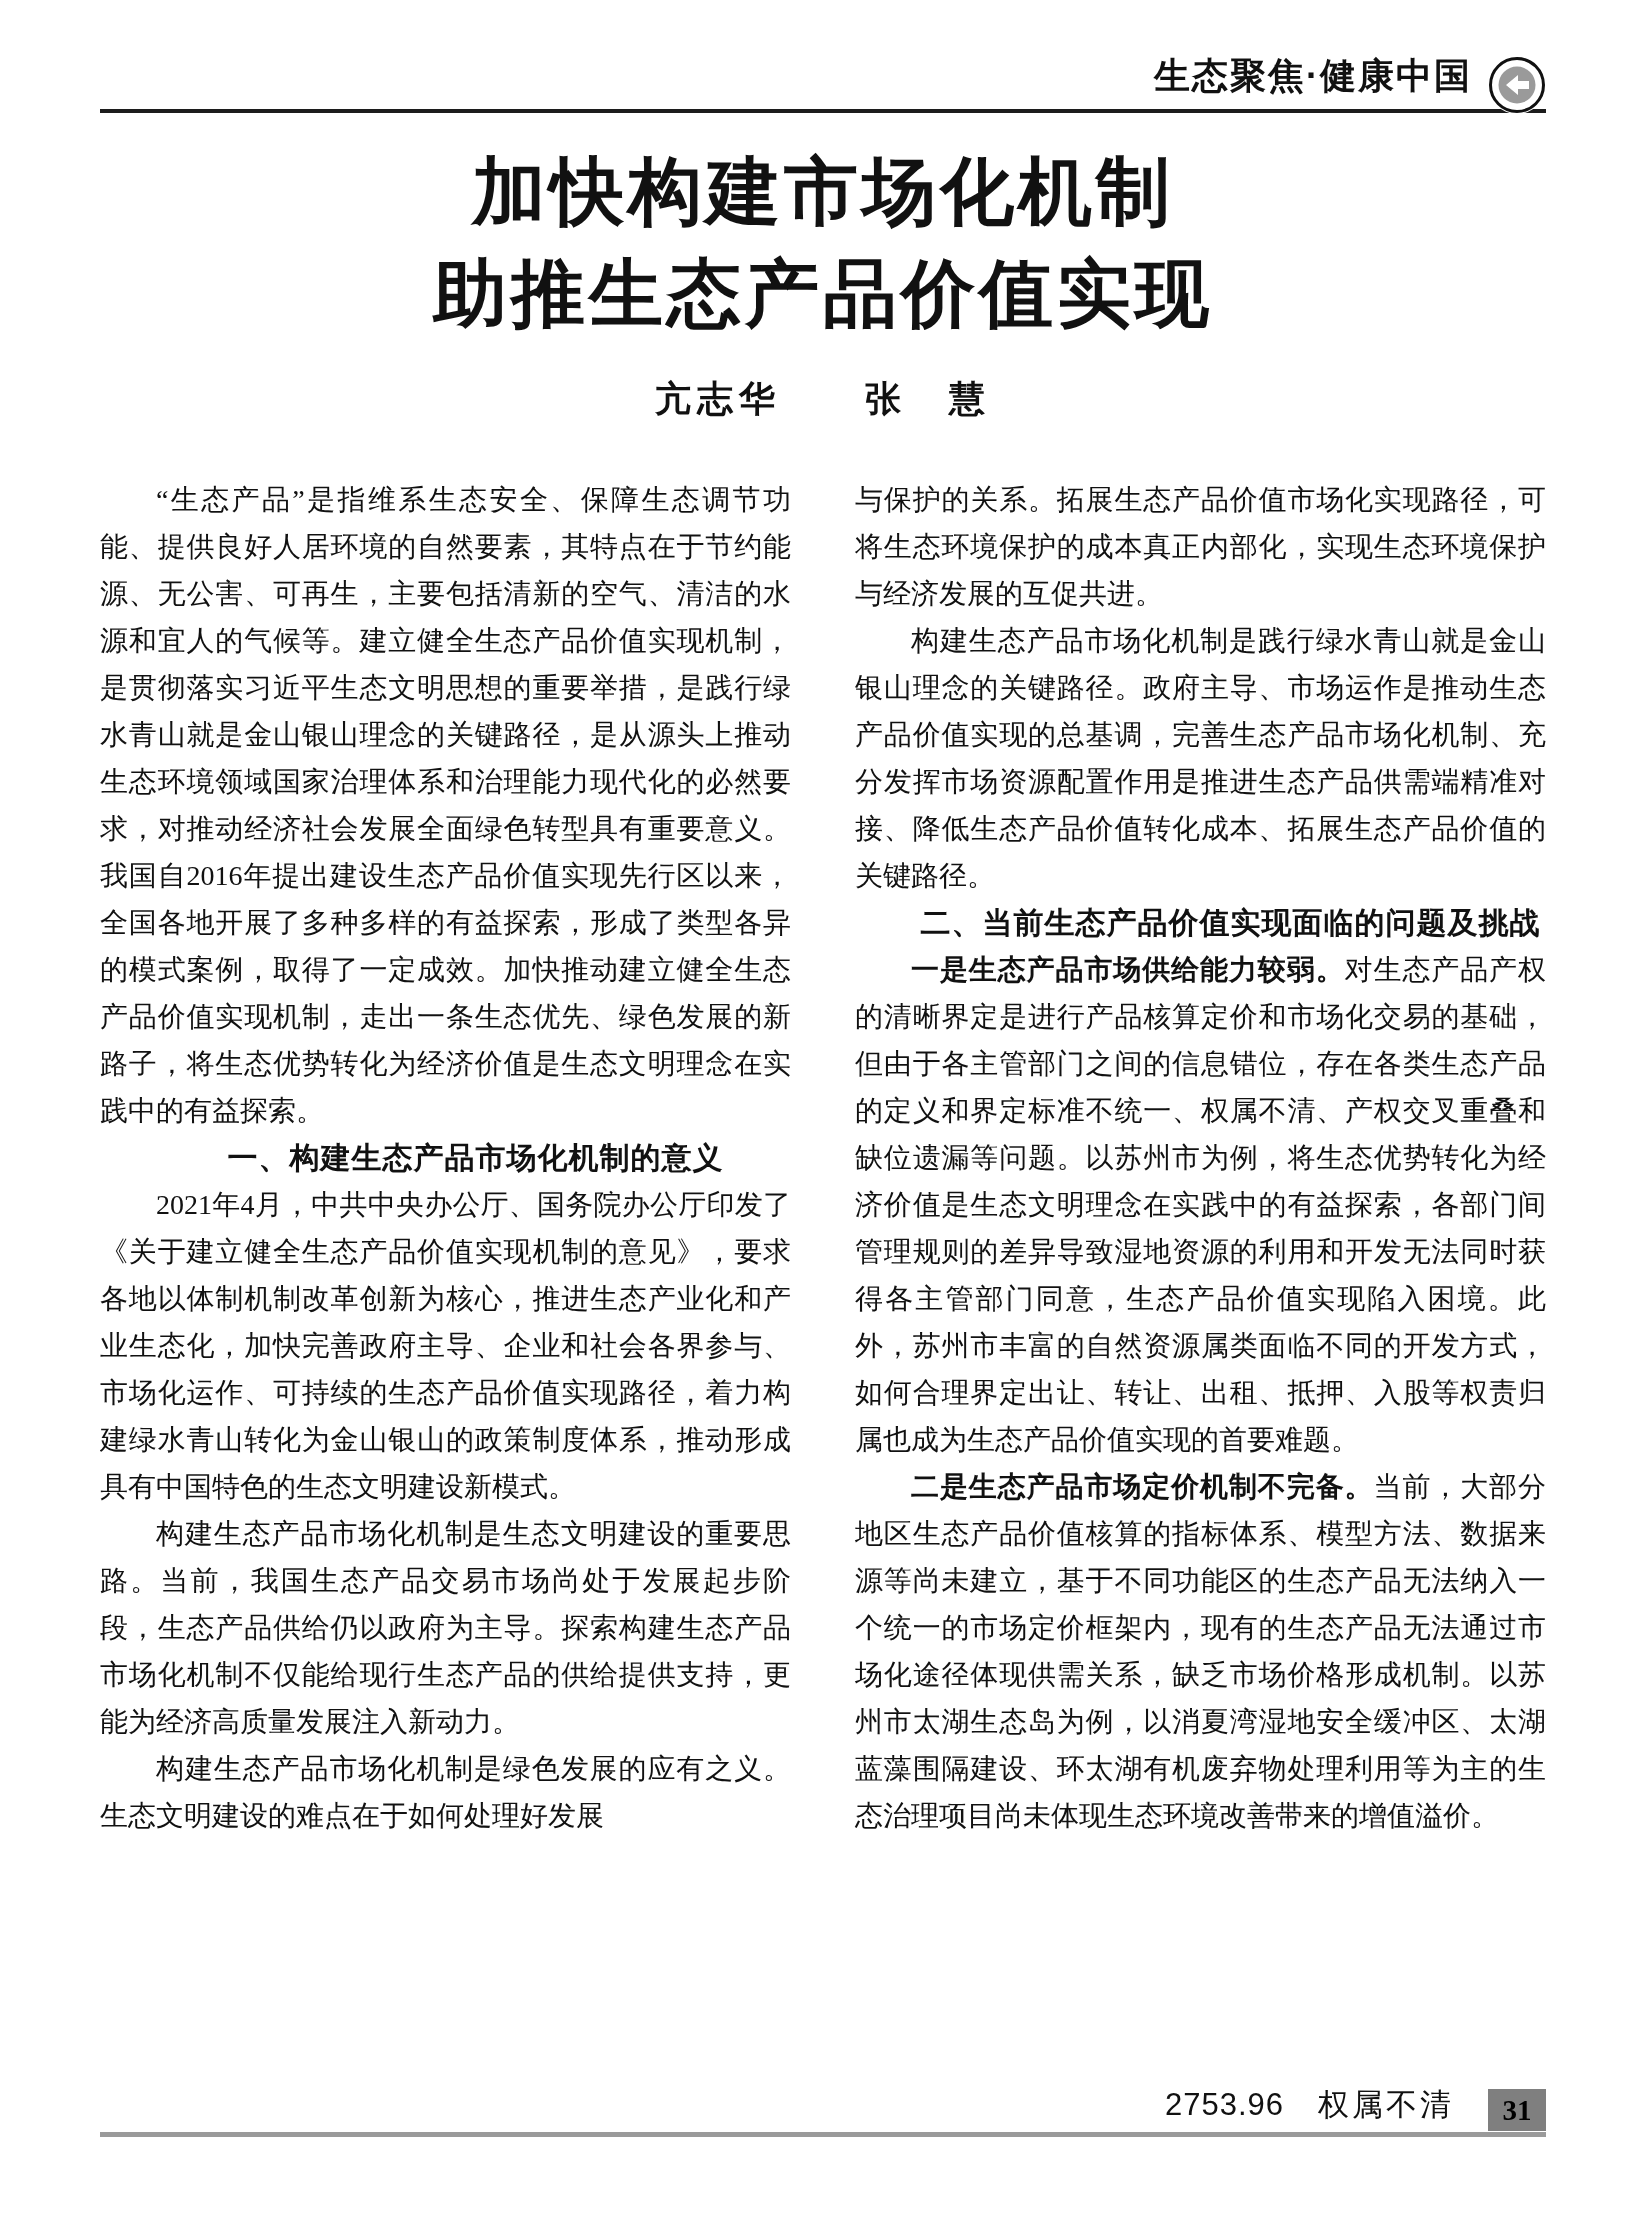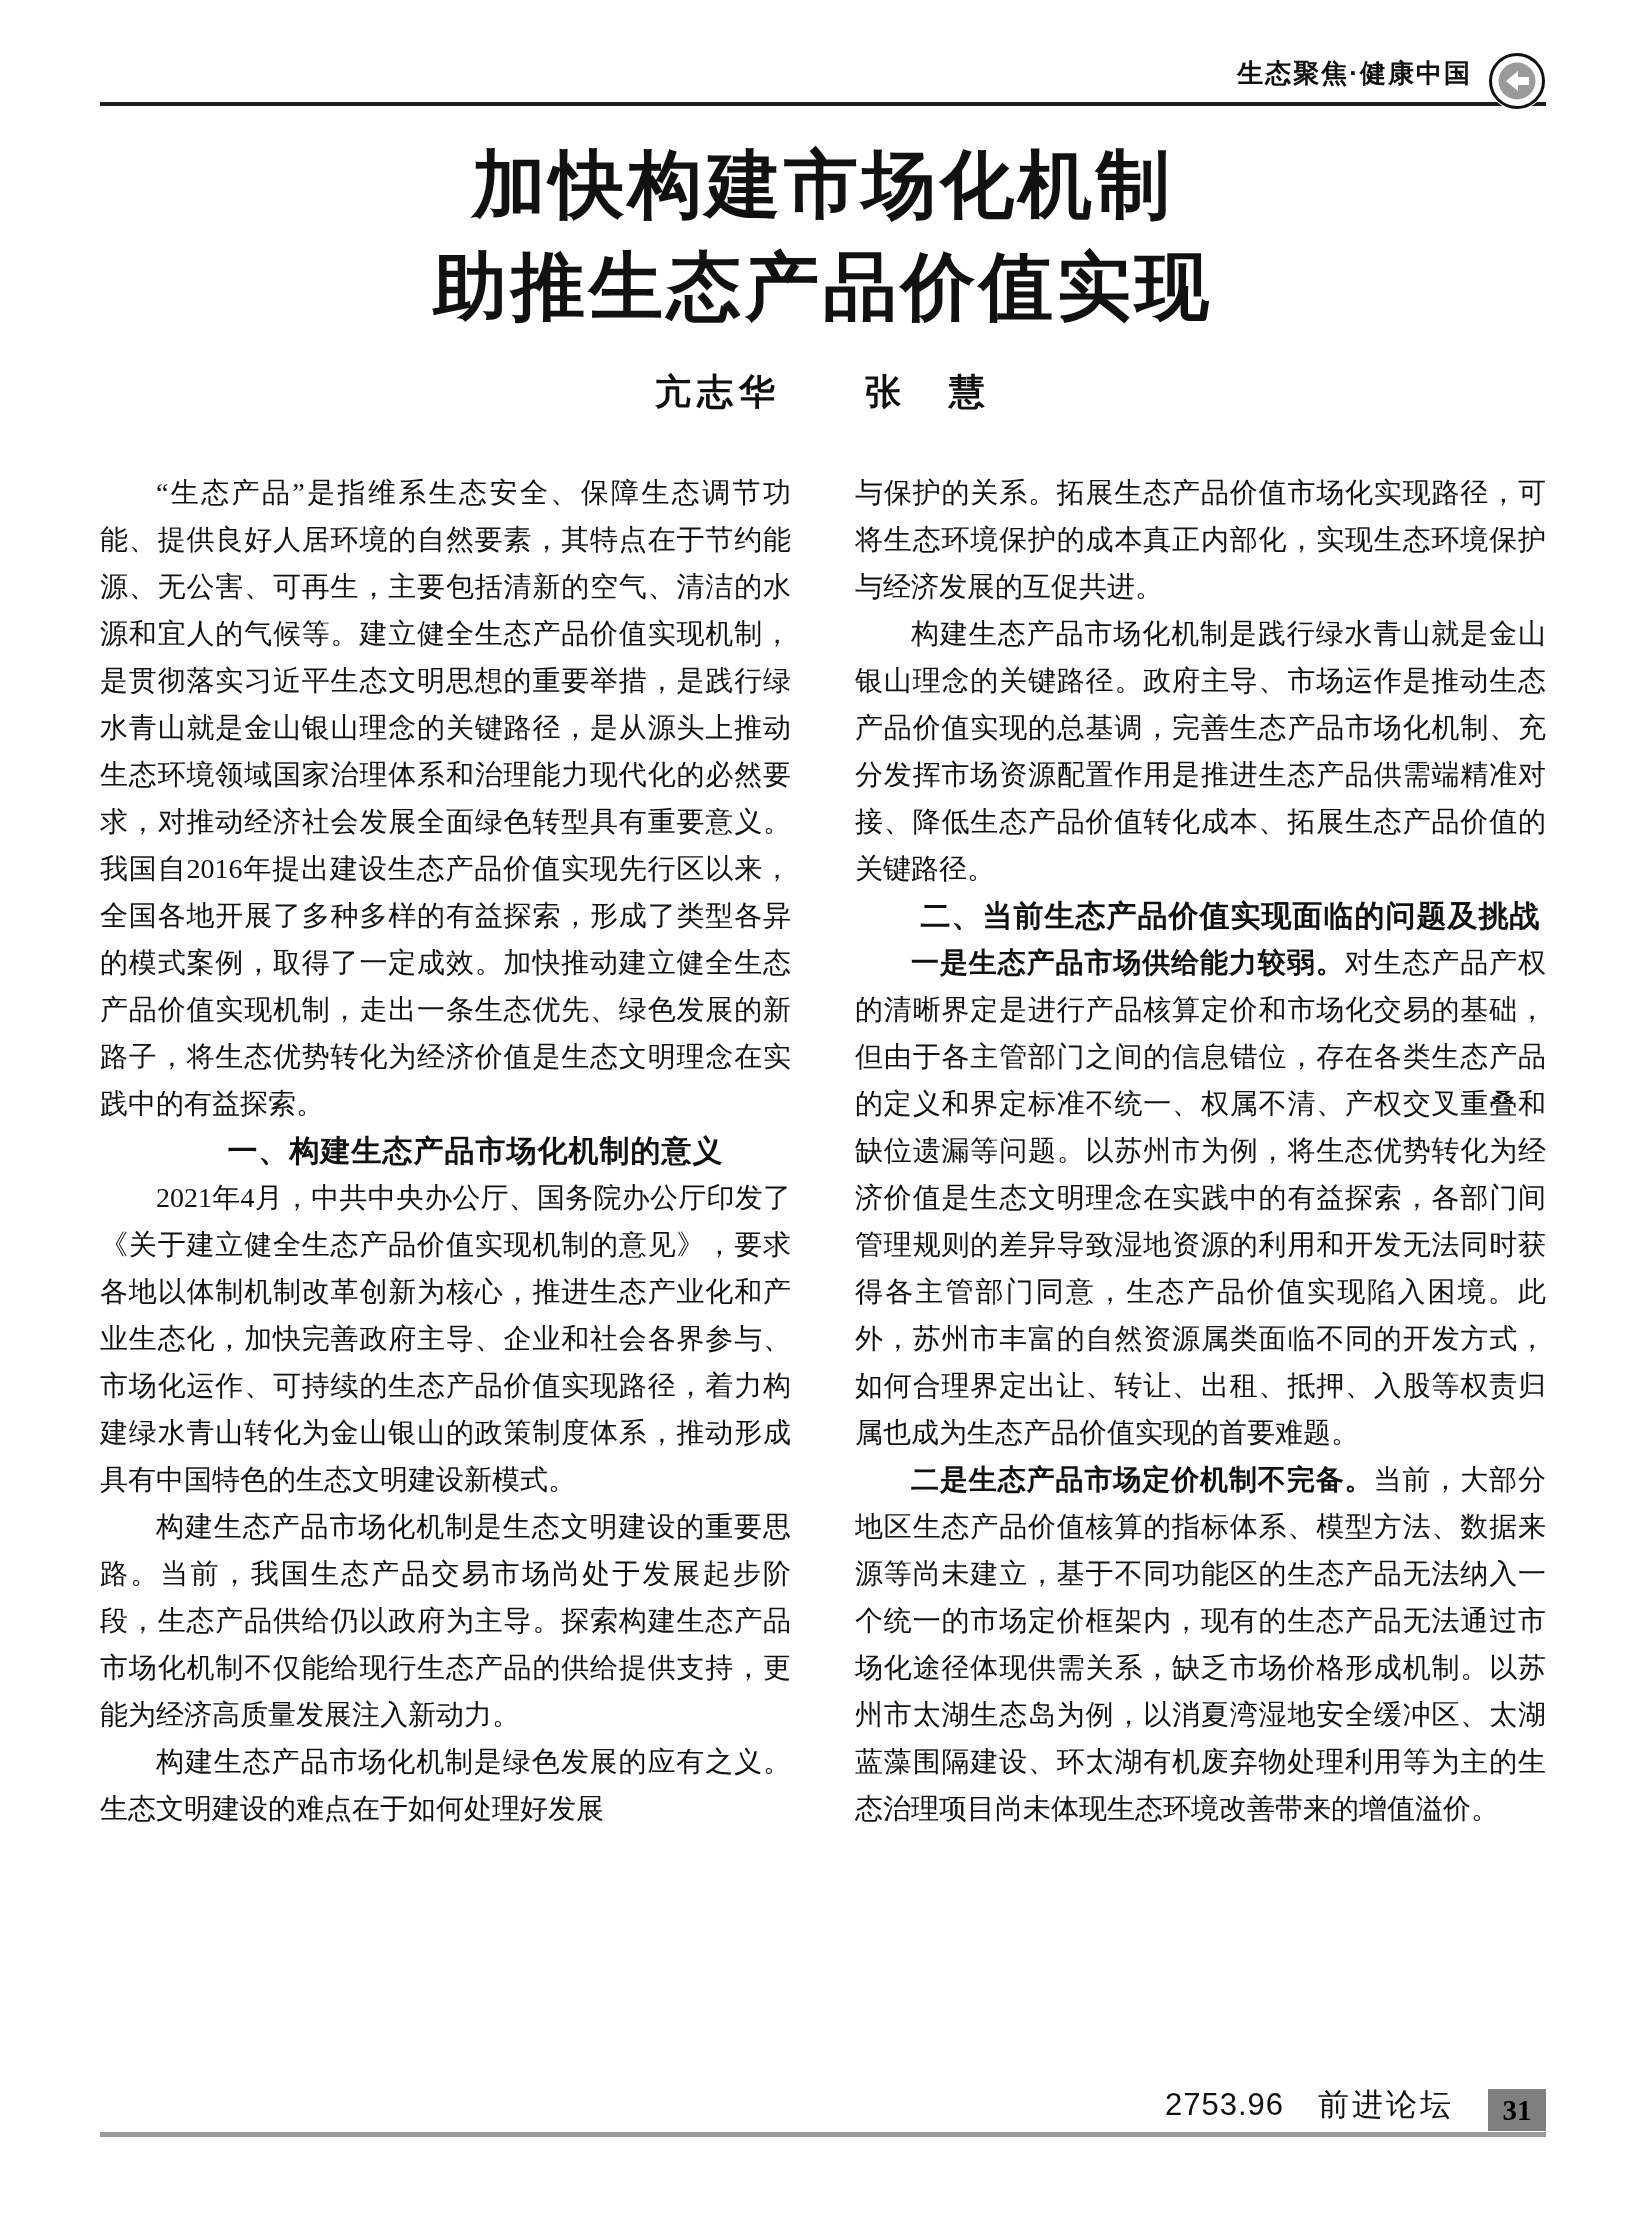--- a/index.html
+++ b/index.html
@@ -17,21 +17,21 @@
   
   .header{
     margin-top:52px;
     display:flex;justify-content:flex-end;align-items:center;
     gap:16px;
     padding-bottom:8px;
     border-bottom:4px solid #1c1c1c;
   }
   .header-label{
     font-family:"Liberation Sans", sans-serif;
-    font-weight:700;font-size:26px;letter-spacing:2px;
+    font-weight:700;font-size:36px;letter-spacing:2px;
   }
   .header-icon{
     width:58px;height:58px;flex:0 0 auto;
     margin-bottom:-16px;      
     background:#fff;border-radius:50%;
   }
   
   .title-block{
     margin-top:28px;text-align:center;
     font-family:"Liberation Sans", sans-serif;
@@ -127,20 +127,20 @@
       <p class="h-section">二、当前生态产品价值实现面临的问题及挑战</p>
       <p><span class="lead">一是生态产品市场供给能力较弱。</span><span>对生态产品产权的清晰界定是进行产品核算定价和市场化交易的基础，但由于各主管部门之间的信息错位，存在各类生态产品的定义和界定标准不统一、权属不清、产权交叉重叠和缺位遗漏等问题。以苏州市为例，将生态优势转化为经济价值是生态文明理念在实践中的有益探索，各部门间管理规则的差异导致湿地资源的利用和开发无法同时获得各主管部门同意，生态产品价值实现陷入困境。此外，苏州市丰富的自然资源属类面临不同的开发方式，如何合理界定出让、转让、出租、抵押、入股等权责归属也成为生态产品价值实现的首要难题。</span></p>
       <p><span class="lead">二是生态产品市场定价机制不完备。</span><span>当前，大部分地区生态产品价值核算的指标体系、模型方法、数据来源等尚未建立，基于不同功能区的生态产品无法纳入一个统一的市场定价框架内，现有的生态产品无法通过市场化途径体现供需关系，缺乏市场价格形成机制。以苏州市太湖生态岛为例，以消夏湾湿地安全缓冲区、太湖蓝藻围隔建设、环太湖有机废弃物处理利用等为主的生态治理项目尚未体现生态环境改善带来的增值溢价。</span></p>
     </div>
 
   </div>
 
   <div class="footer">
     <div class="footer-row">
       <span class="footer-issue">2753.96</span>
-      <span class="footer-journal">前进论坛</span>
+      <span class="footer-journal">权属不清</span>
       <span class="page-badge">31</span>
     </div>
     <div class="footer-rule"></div>
   </div>
 
 </div>
 
 
 </body></html>

